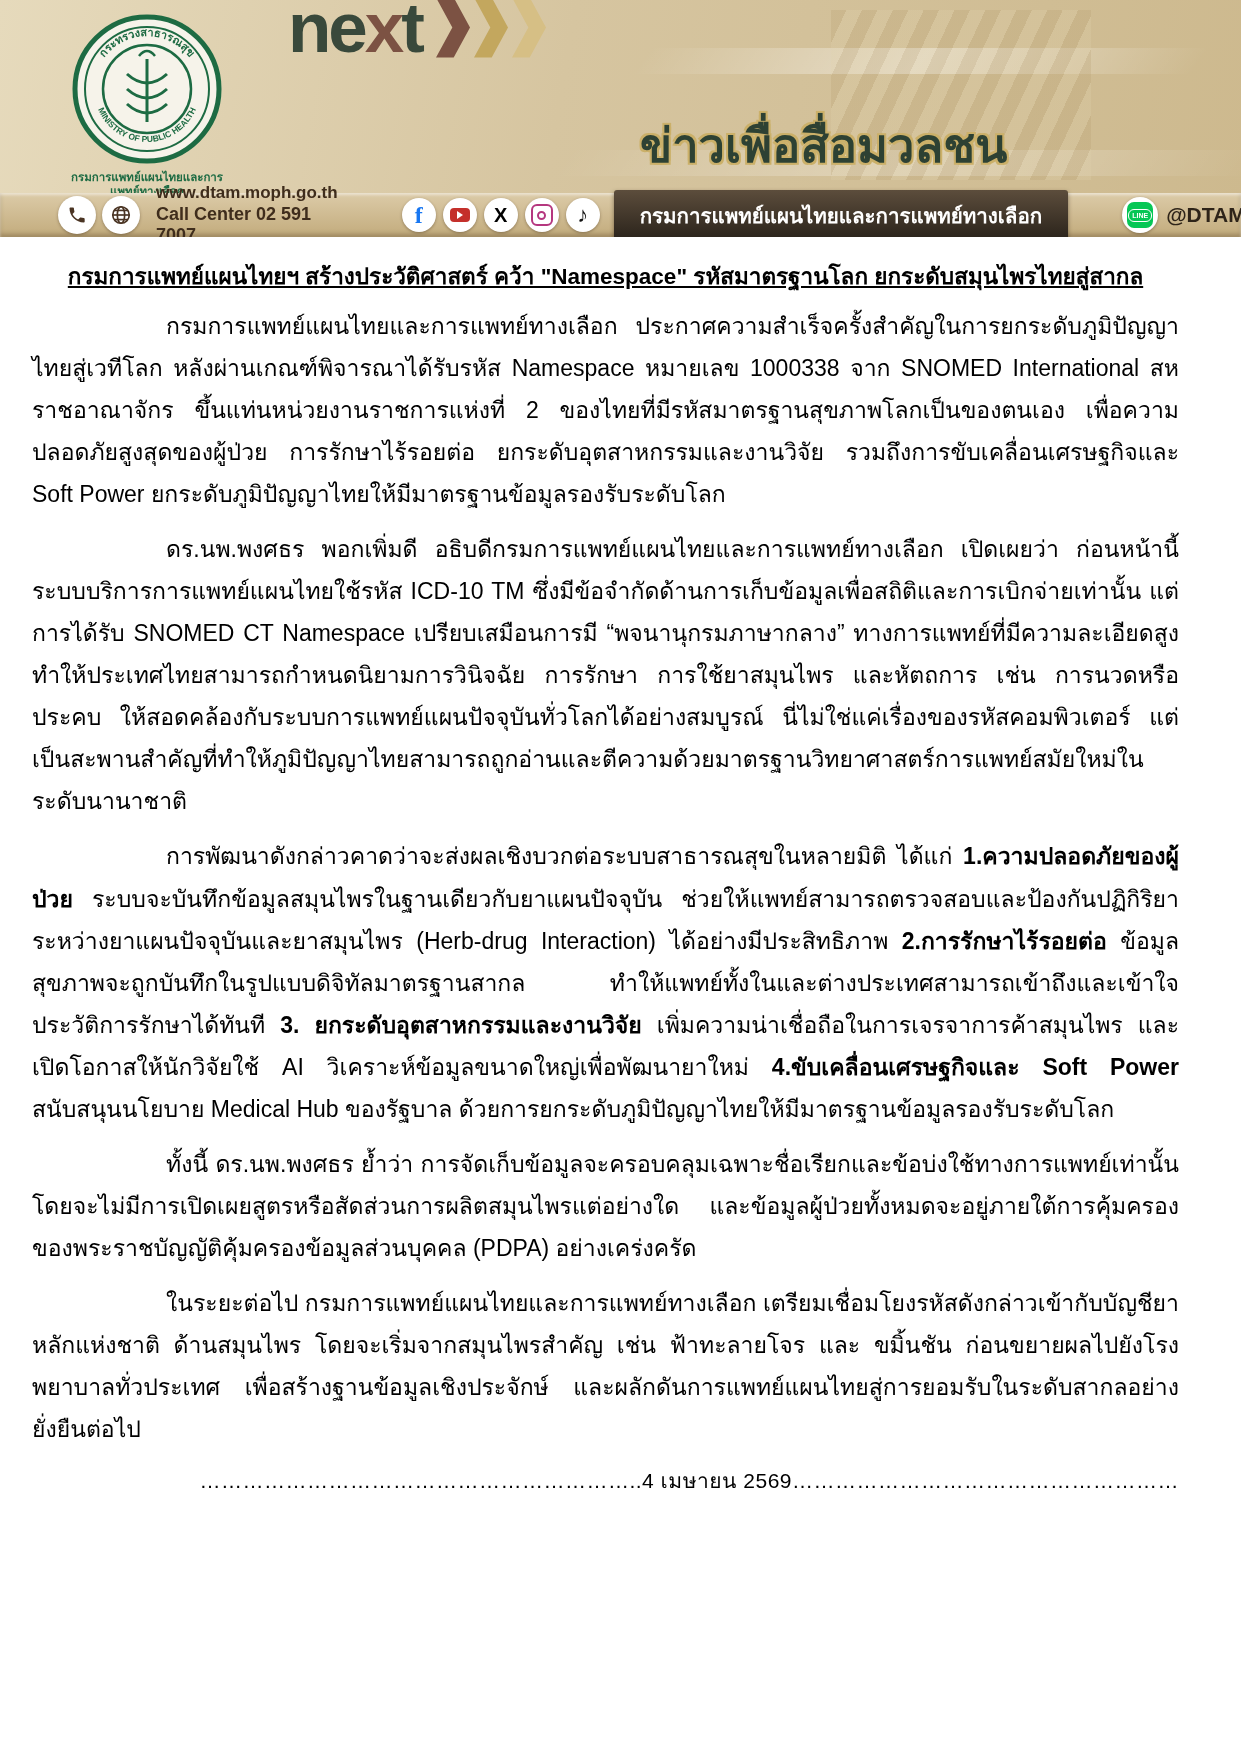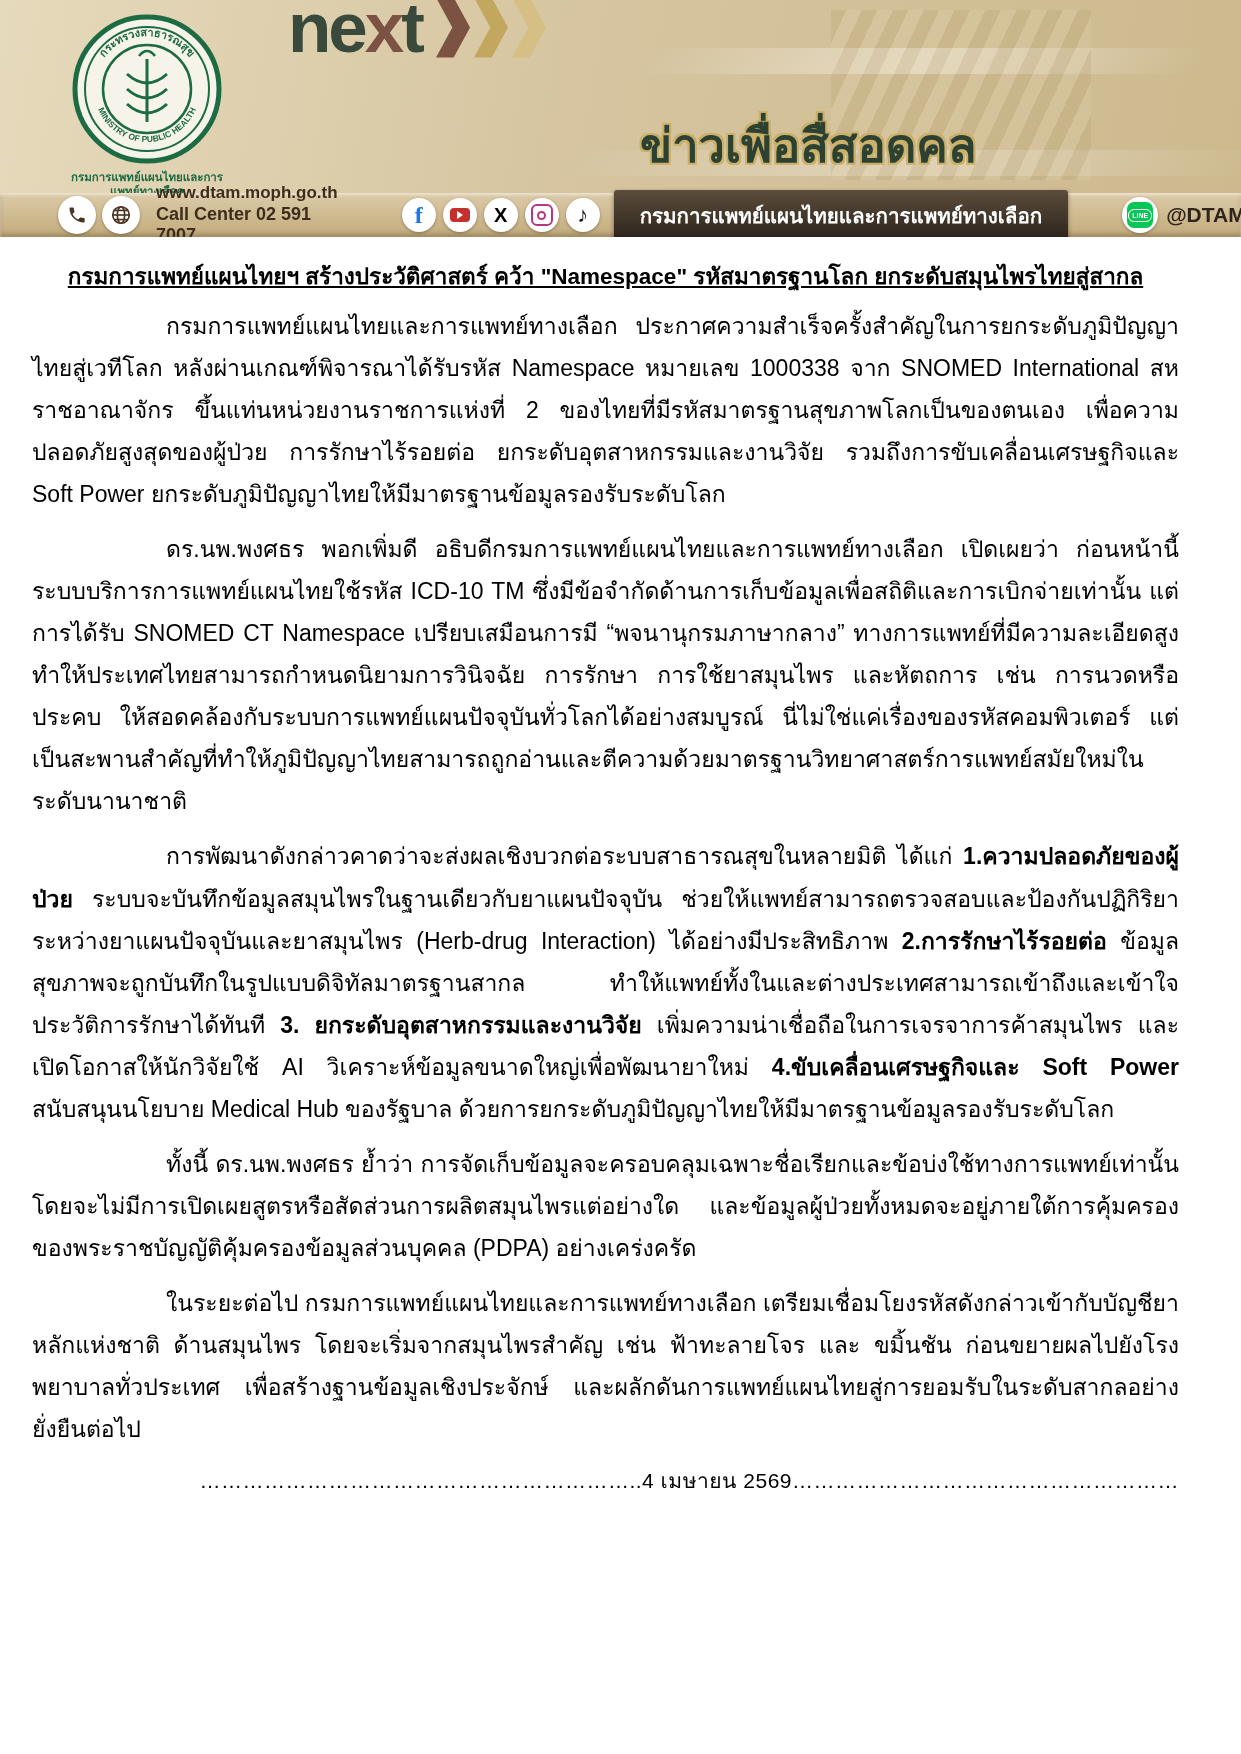--- a/index.html
+++ b/index.html
@@ -106,21 +106,21 @@
     <div class="brand-row2">
       <span class="next"><span>ne</span><span class="x-brown">x</span><span>t</span></span>
       <span class="chevrons">
         <span class="chev c1"></span>
           <span class="chev c2"></span>
           <span class="chev c3"></span>
       </span>
     </div>
   </div>
 
-  <div class="tagline">ข่าวเพื่อสื่สอดคล</div>
+  <div class="tagline">ข่าวเพื่อสื่อมวลชน</div>
 
   <div class="contact-bar">
     <div class="contact-left">
       <span class="circle-ic">
         <svg width="20" height="20" viewBox="0 0 24 24">
             <path fill="#4a3423" d="M6.6 10.8c1.5 2.9 3.8 5.2 6.7 6.7l2.2-2.2c.3-.3.7-.4 1-.2 1.2.4 2.4.6 3.7.6.6 0 1 .4 1 1V20c0 .6-.4 1-1 1C10.8 21 3 13.2 3 3.9c0-.6.4-1 1-1h3.3c.6 0 1 .4 1 1 0 1.3.2 2.5.6 3.7.1.3 0 .7-.2 1l-2.1 2.2z"></path>
           </svg>
       </span>
       <span class="circle-ic">
         <svg width="22" height="22" viewBox="0 0 24 24" fill="none" stroke="#4a3423" stroke-width="1.8">

